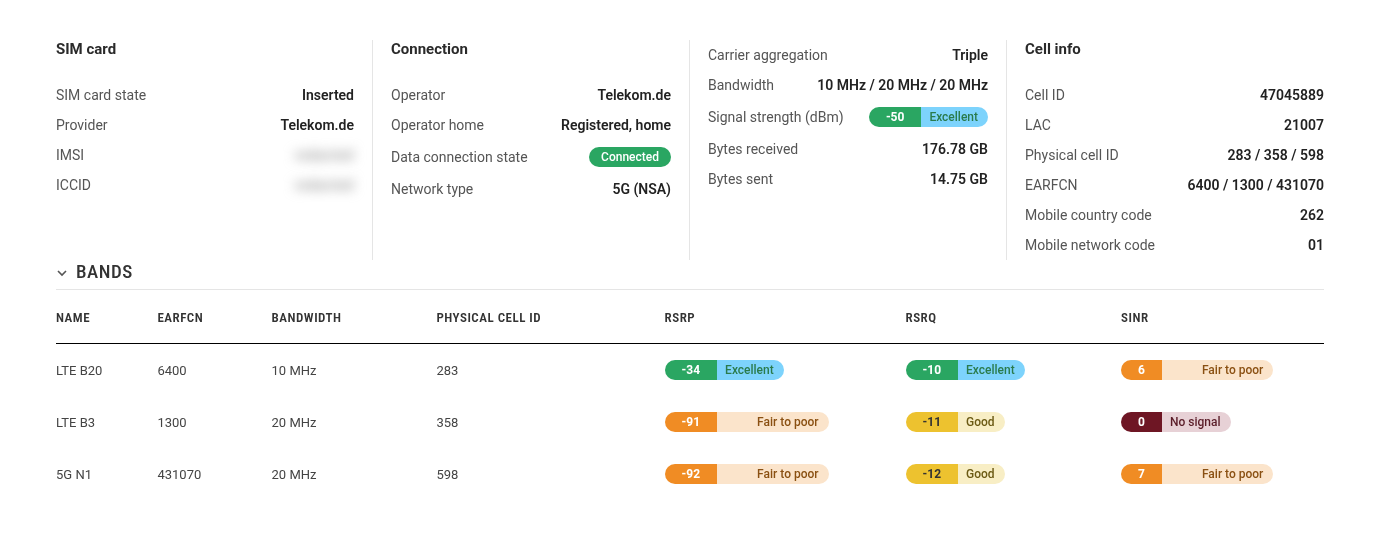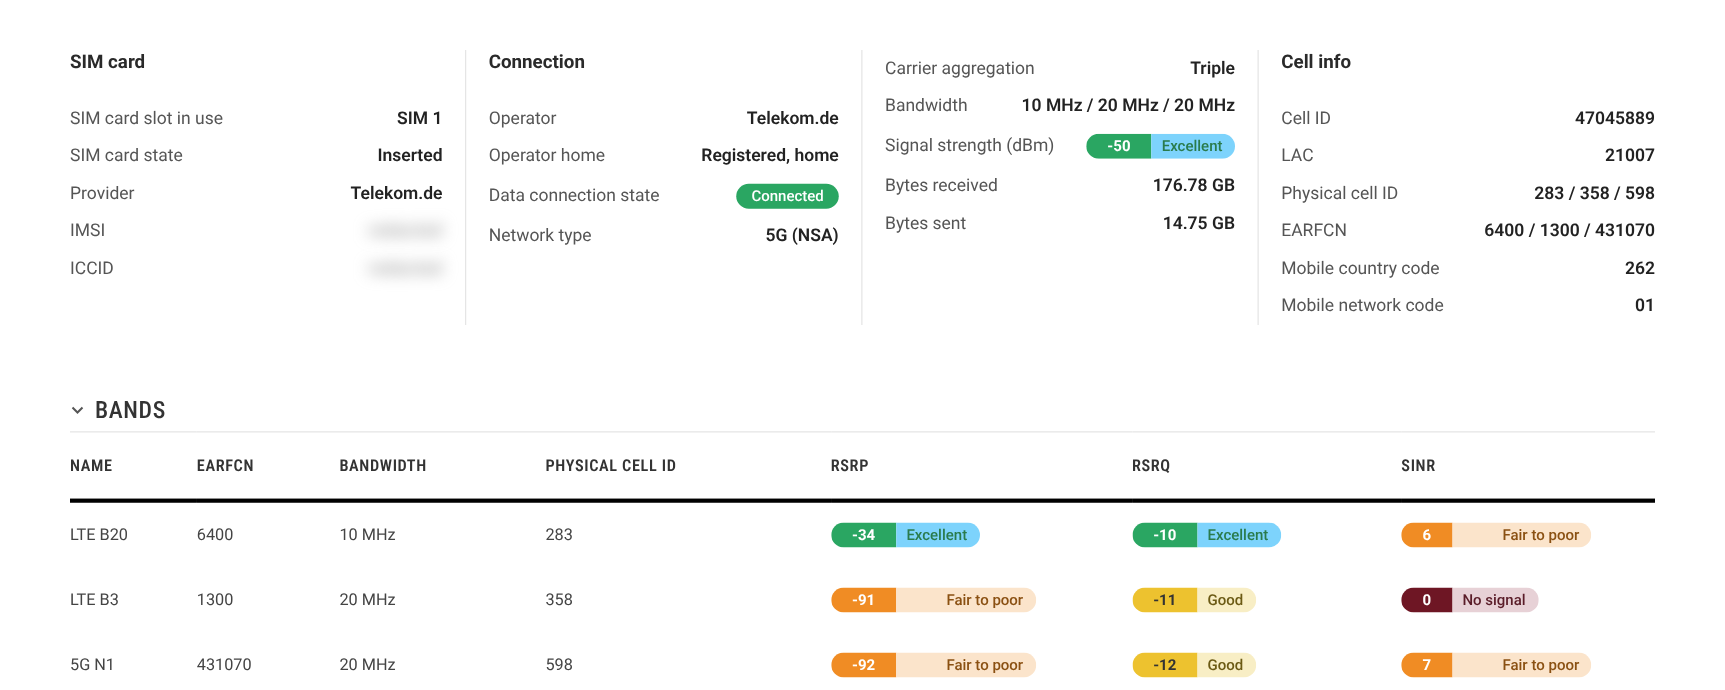--- a/index.html
+++ b/index.html
@@ -65,21 +65,20 @@
   .pill-yellow .pill-t { background: #f8eec5; color: #6b5a14; }
   .pill-orange .pill-v { background: #f08c24; }
   .pill-orange .pill-t { background: #fbe4cb; color: #8a5012; padding-left: 40px; }
   .pill-darkred .pill-v { background: #6e1624; }
   .pill-darkred .pill-t { background: #e7d1d6; color: #5a1c28; }
 
   .section-header {
     display: flex;
     align-items: center;
     gap: 8px;
-    margin-top: 56px;
     margin-bottom: 6px;
     cursor: pointer;
   }
   .section-title {
     font-family: "Arial Narrow", "Roboto Condensed", Arial, sans-serif;
     font-stretch: condensed;
     letter-spacing: 0.5px;
     font-size: 19px;
     font-weight: 500;
     color: #333;
@@ -91,21 +90,21 @@
   .bands-table thead th {
     text-align: left;
     font-family: "Arial Narrow", "Roboto Condensed", Arial, sans-serif;
     font-stretch: condensed;
     font-size: 13px;
     letter-spacing: 0.5px;
     font-weight: 600;
     color: #333;
     padding: 20px 12px 18px 0;
     border-top: 1px solid #e5e5e5;
-    border-bottom: 3px solid #000000;
+    border-bottom: 1px solid #000000;
   }
   .bands-table tbody td {
     padding: 16px 12px 16px 0;
     font-size: 13px;
     color: #444;
   }
   .col-name     { width: 8%;  }
   .col-earfcn   { width: 9%;  }
   .col-bw       { width: 13%; }
   .col-pci      { width: 18%; }
@@ -113,24 +112,20 @@
   .col-rsrq     { width: 17%; }
   .col-sinr     { width: 16%; }
 </style>
 </head>
 <body>
 
 <div class="top-grid">
 
   <div class="panel">
     <div class="panel-title">SIM card</div>
-    <div class="kv-row">
-      <span class="kv-label">SIM card slot in use</span>
-      <span class="kv-value">SIM 1</span>
-    </div>
     <div class="kv-row">
       <span class="kv-label">SIM card state</span>
       <span class="kv-value">Inserted</span>
     </div>
     <div class="kv-row">
       <span class="kv-label">Provider</span>
       <span class="kv-value">Telekom.de</span>
     </div>
     <div class="kv-row">
       <span class="kv-label">IMSI</span>

